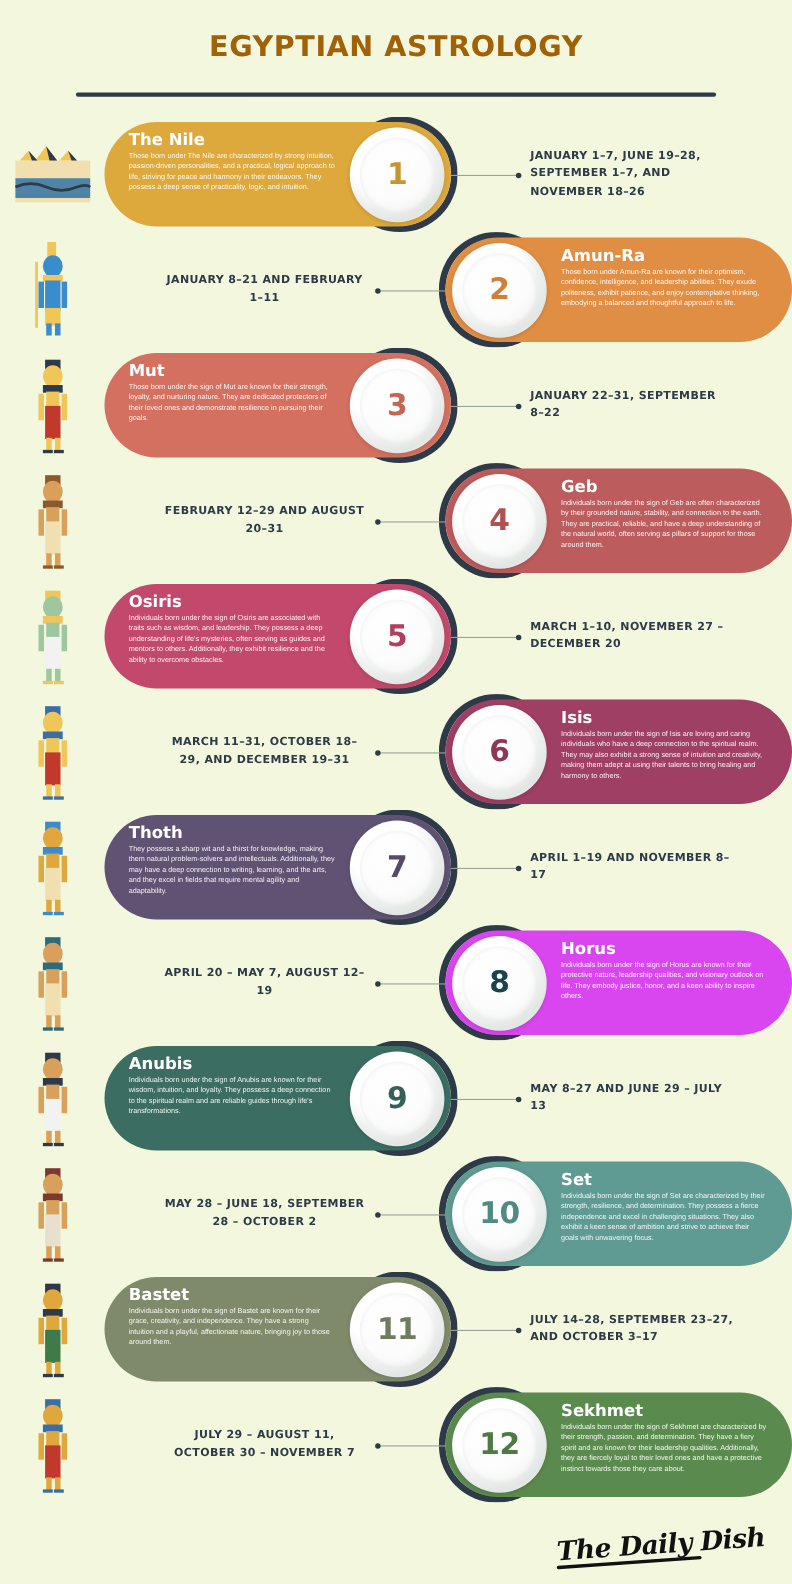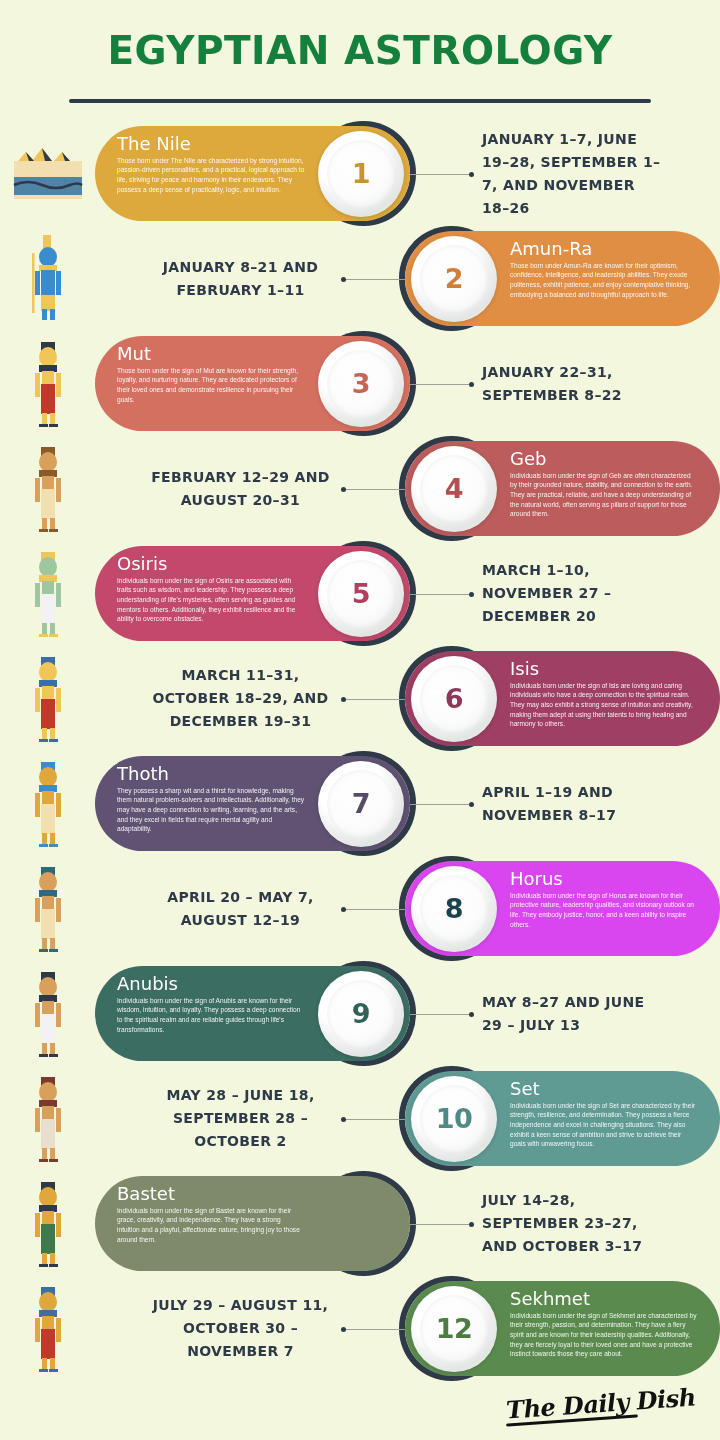--- a/index.html
+++ b/index.html
@@ -7,24 +7,24 @@
   body {
     background: #f2f7dd;
     font-family: "Liberation Sans", sans-serif;
     position: relative;
     overflow: hidden;
   }
 
   
   .header { padding-top: 28px; text-align: center; }
   .title {
-    font-size: 39px;
+    font-size: 26px;
     font-weight: bold;
     letter-spacing: 0.5px;
-    color: #15803d;
+    color: #a16207;
     font-family: "DejaVu Sans", sans-serif;
   }
   .rule {
     width: 582px;
     height: 4px;
     background: #2e3a48;
     margin: 26px auto 0 auto;
     border-radius: 2px;
   }
 
@@ -80,22 +80,22 @@
     width: 315px;
     height: 95px;
     border-radius: 48px;
     padding: 9px 105px 9px 22px;
     color: #ffffff;
     overflow: hidden;
   }
   .row.right .card { padding: 9px 22px 9px 105px; text-align: left; }
 
   .card-title {
-    font-size: 18px;
-    font-weight: normal;
+    font-size: 15px;
+    font-weight: bold;
     line-height: 1.05;
     margin-bottom: 2px;
     font-family: "DejaVu Sans", sans-serif;
   }
   .card-desc {
     font-size: 6.6px;
     line-height: 1.45;
     opacity: 0.92;
   }
 
@@ -148,21 +148,21 @@
   }
   .row.left .connector { left: 100%; width: 62px; }
   .row.left .connector .dot { right: -2px; }
   .row.right .connector { right: 100%; width: 62px; }
   .row.right .connector .dot { left: -2px; }
 
   .dates {
     position: absolute;
     top: 50%;
     transform: translateY(-50%);
-    font-size: 14px;
+    font-size: 10px;
     line-height: 1.65;
     letter-spacing: 0.35px;
     color: #2e3a48;
     font-weight: bold;
     font-family: "DejaVu Sans", sans-serif;
     width: 185px;
   }
   .row.left .dates { left: calc(100% + 72px); text-align: left; }
   .row.right .dates { right: calc(100% + 72px); text-align: center; }
 
@@ -546,20 +546,23 @@
       <rect x="27" y="84" width="9" height="3" fill="#2e3a48"></rect>
     </svg>
       </div>
     <div class="content">
       <div class="card-wrap">
         <div class="arc"></div>
         <div class="card" style="background:#7f8a6a">
           <div class="card-title">Bastet</div>
           <div class="card-desc">Individuals born under the sign of Bastet are known for their grace, creativity, and independence. They have a strong intuition and a playful, affectionate nature, bringing joy to those around them.</div>
         </div>
+        <div class="disc">
+          <span class="disc-num" style="color:#6f7b5c">11</span>
+        </div>
         <div class="connector">
             <span class="dot"></span>
           </div>
         <div class="dates">JULY 14–28, SEPTEMBER 23–27, AND OCTOBER 3–17</div>
       </div>
     </div>
     </div>
     <div class="row right">
       <div class="icon-col">
     <svg width="52" height="88" viewBox="0 0 52 88">

